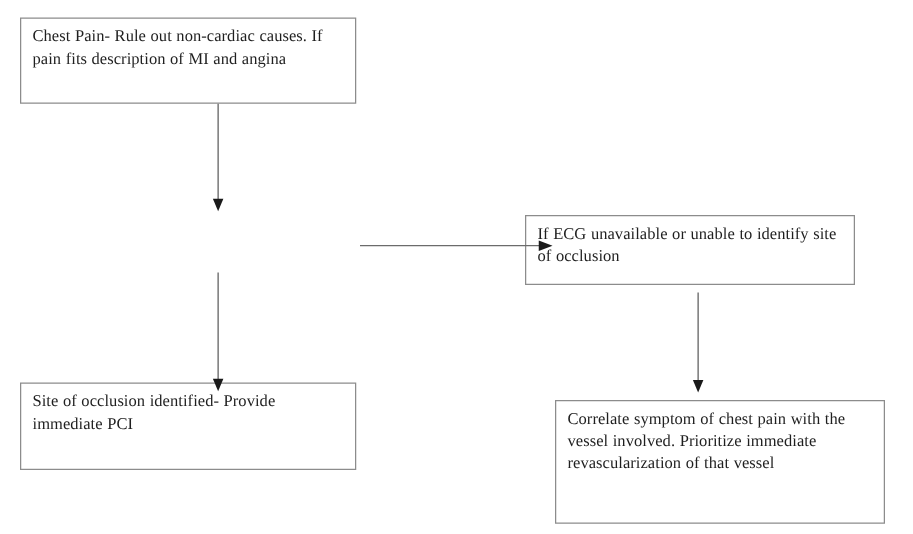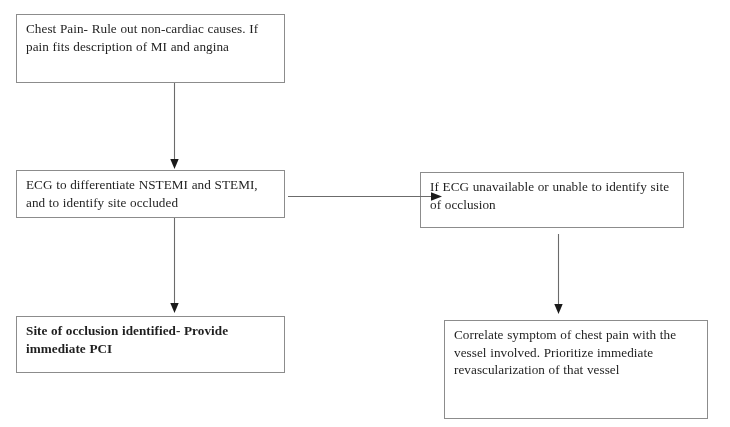--- a/index.html
+++ b/index.html
@@ -35,22 +35,22 @@
   
   #node-chest-pain {
     left: 16px;  top: 14px;
     width: 269px; height: 69px;
   }
   #node-ecg-differentiate {
     left: 16px;  top: 170px;
     width: 269px; height: 48px;
   }
   #node-site-identified {
-    left: 16px;  top: 316px;
-    width: 269px; height: 57px; font-weight: bold;
+    left: 16px;  top: 306px;
+    width: 269px; height: 70px;
   }
   
   #node-ecg-unavailable {
     left: 420px; top: 172px;
     width: 264px; height: 56px;
   }
   #node-correlate-symptom {
     left: 444px; top: 320px;
     width: 264px; height: 99px;
   }
@@ -69,23 +69,20 @@
 </style>
 </head>
 <body>
 
 <div id="canvas">
 
   <div class="node" id="node-chest-pain">
     <span>Chest Pain- Rule out non-cardiac causes. If pain fits description of MI and angina</span>
   </div>
 
-  <div class="node" id="node-ecg-differentiate">
-    <span>ECG to differentiate NSTEMI and STEMI, and to identify site occluded</span>
-  </div>
 
   <div class="node" id="node-site-identified">
     <span>Site of occlusion identified- Provide immediate PCI</span>
   </div>
 
   <div class="node" id="node-ecg-unavailable">
     <span>If ECG unavailable or unable to identify site of occlusion</span>
   </div>
 
   <div class="node" id="node-correlate-symptom">

